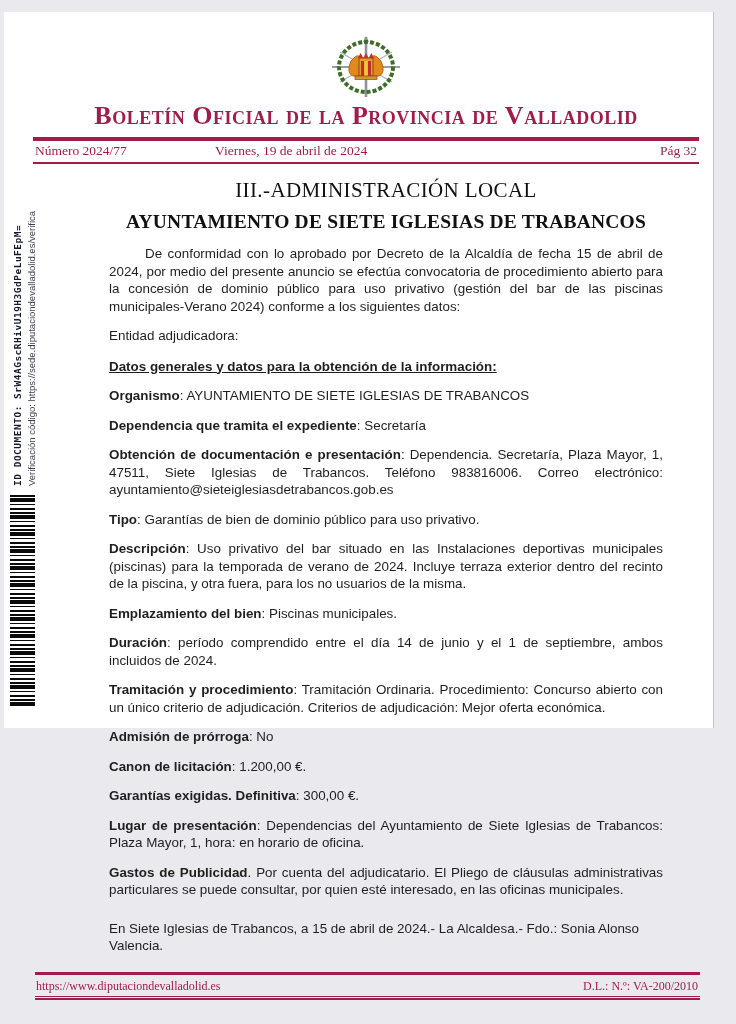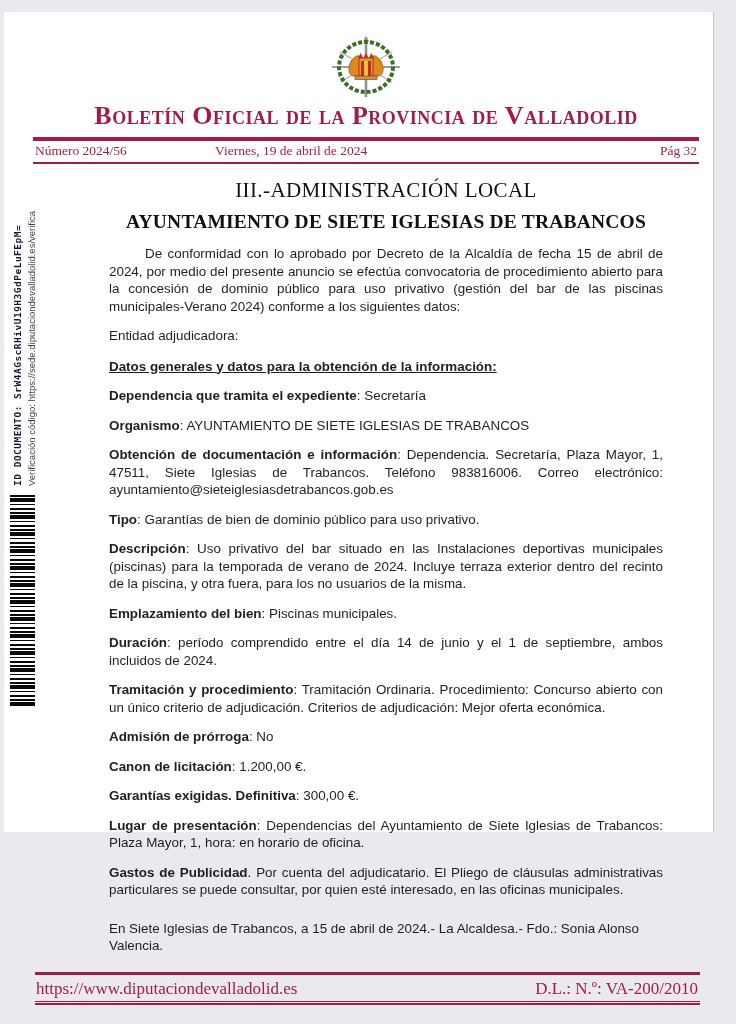--- a/index.html
+++ b/index.html
@@ -5,21 +5,21 @@
   :root { --accent: #a01d4a; }
   * { box-sizing: border-box; }
   html,body { margin:0; padding:0; }
   body {
     width:736px; height:1024px; position:relative; overflow:hidden;
     background:#e9e9ee;
     font-family:"Liberation Sans", sans-serif;
     color:#1f1f1f;
   }
   .page {
-    position:absolute; left:4px; top:12px; width:710px; height:820px;
+    position:absolute; left:4px; top:12px; width:710px; height:716px;
     background:#ffffff;
     border-right:1px solid #c2c2c9;
   }
   
   .leftstrip { position:absolute; left:5px; top:138px; width:36px; }
   .vtext {
     writing-mode: vertical-rl;
     transform: rotate(180deg);
     height:336px;
     margin-left:2px;
@@ -98,21 +98,21 @@
     margin-top:13px;
     text-align:left;
   }
   .closing { margin-top:21px; text-align:left; }
   
   footer { position:absolute; left:31px; right:13px; top:960px; }
   .f-top { border-top:3px solid var(--accent); }
   .f-row {
     display:flex; justify-content:space-between; align-items:baseline;
     font-family:"Liberation Serif", serif;
-    font-size:17px; color:var(--accent);
+    font-size:12px; color:var(--accent);
     padding:2px 2px 2px 1px;
     border-bottom:1px solid var(--accent);
     margin-top:2px;
     gap:48px;
   }
   .f-bot { height:3px; border-bottom:2.5px solid var(--accent); }
   .f-url { text-decoration:none; color:var(--accent); }
 </style>
 </head>
 <body style="background: rgb(233, 233, 238);">
@@ -144,36 +144,36 @@
       <rect x="35" y="22" width="14" height="18" fill="#d9a524" stroke="#a33" stroke-width="1"></rect>
       <rect x="37" y="25" width="3.2" height="15" fill="#c22f2a"></rect>
       <rect x="43.8" y="25" width="3.2" height="15" fill="#c22f2a"></rect>
       <rect x="40.2" y="25" width="3.6" height="15" fill="#f2c43c"></rect>
       <path d="M34 22 l2.6 -5 2.6 5 z M39.4 22 l2.6 -5 2.6 5 z M44.8 22 l2.6 -5 2.6 5 z" fill="#c22f2a"></path>
       <rect x="31" y="40" width="22" height="3.4" fill="#c89a28" stroke="#a33" stroke-width="0.7"></rect>
     </svg>
     <h1 class="masthead-title">Boletín Oficial de la Provincia de Valladolid</h1>
     <div class="hdr-double"></div>
     <div class="hdr-row">
-      <span class="left">Número 2024/56</span>
+      <span class="left">Número 2024/77</span>
       <span class="mid">Viernes, 19 de abril de 2024</span>
       <span class="right">Pág 32</span>
     </div>
   </header>
 
   <main>
     <h2 class="sec-title">III.-ADMINISTRACIÓN LOCAL</h2>
     <h3 class="ent-title">AYUNTAMIENTO DE SIETE IGLESIAS DE TRABANCOS</h3>
     <p class="indent">De conformidad con lo aprobado por Decreto de la Alcaldía de fecha 15 de abril de 2024, por medio del presente anuncio se efectúa convocatoria de procedimiento abierto para la concesión de dominio público para uso privativo (gestión del bar de las piscinas municipales-Verano 2024) conforme a los siguientes datos:</p>
     <p>Entidad adjudicadora:</p>
     <div id="blocks">
         <p class="block-heading">Datos generales y datos para la obtención de la información:</p>
+        <p class="item"><strong>Organismo</strong><span>: </span><span>AYUNTAMIENTO DE SIETE IGLESIAS DE TRABANCOS</span></p>
         <p class="item"><strong>Dependencia que tramita el expediente</strong><span>: </span><span>Secretaría</span></p>
-        <p class="item"><strong>Organismo</strong><span>: </span><span>AYUNTAMIENTO DE SIETE IGLESIAS DE TRABANCOS</span></p>
-        <p class="item"><strong>Obtención de documentación e información</strong><span>: </span><span>Dependencia. Secretaría, Plaza Mayor, 1, 47511, Siete Iglesias de Trabancos. Teléfono 983816006. Correo electrónico: ayuntamiento@sieteiglesiasdetrabancos.gob.es</span></p>
+        <p class="item"><strong>Obtención de documentación e presentación</strong><span>: </span><span>Dependencia. Secretaría, Plaza Mayor, 1, 47511, Siete Iglesias de Trabancos. Teléfono 983816006. Correo electrónico: ayuntamiento@sieteiglesiasdetrabancos.gob.es</span></p>
         <p class="item"><strong>Tipo</strong><span>: </span><span>Garantías de bien de dominio público para uso privativo.</span></p>
         <p class="item"><strong>Descripción</strong><span>: </span><span>Uso privativo del bar situado en las Instalaciones deportivas municipales (piscinas) para la temporada de verano de 2024. Incluye terraza exterior dentro del recinto de la piscina, y otra fuera, para los no usuarios de la misma.</span></p>
         <p class="item"><strong>Emplazamiento del bien</strong><span>: </span><span>Piscinas municipales.</span></p>
         <p class="item"><strong>Duración</strong><span>: </span><span>período comprendido entre el día 14 de junio y el 1 de septiembre, ambos incluidos de 2024.</span></p>
         <p class="item"><strong>Tramitación y procedimiento</strong><span>: </span><span>Tramitación Ordinaria. Procedimiento: Concurso abierto con un único criterio de adjudicación. Criterios de adjudicación: Mejor oferta económica.</span></p>
         <p class="item"><strong>Admisión de prórroga</strong><span>: </span><span>No</span></p>
         <p class="item"><strong>Canon de licitación</strong><span>: </span><span>1.200,00 €.</span></p>
         <p class="item"><strong>Garantías exigidas. Definitiva</strong><span>: </span><span>300,00 €.</span></p>
         <p class="item"><strong>Lugar de presentación</strong><span>: </span><span>Dependencias del Ayuntamiento de Siete Iglesias de Trabancos: Plaza Mayor, 1, hora: en horario de oficina.</span></p>
         <p class="item"><strong>Gastos de Publicidad</strong><span>. </span><span>Por cuenta del adjudicatario. El Pliego de cláusulas administrativas particulares se puede consultar, por quien esté interesado, en las oficinas municipales.</span></p>

